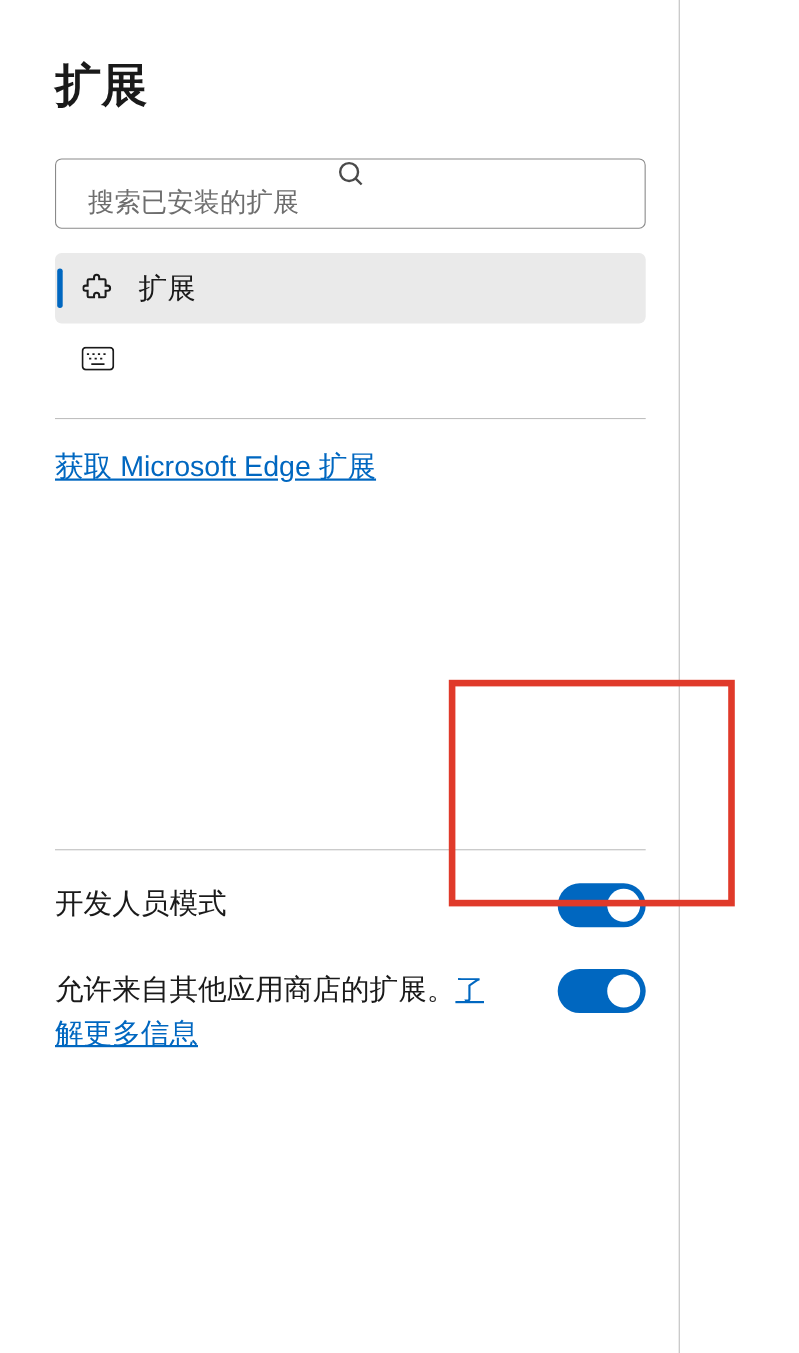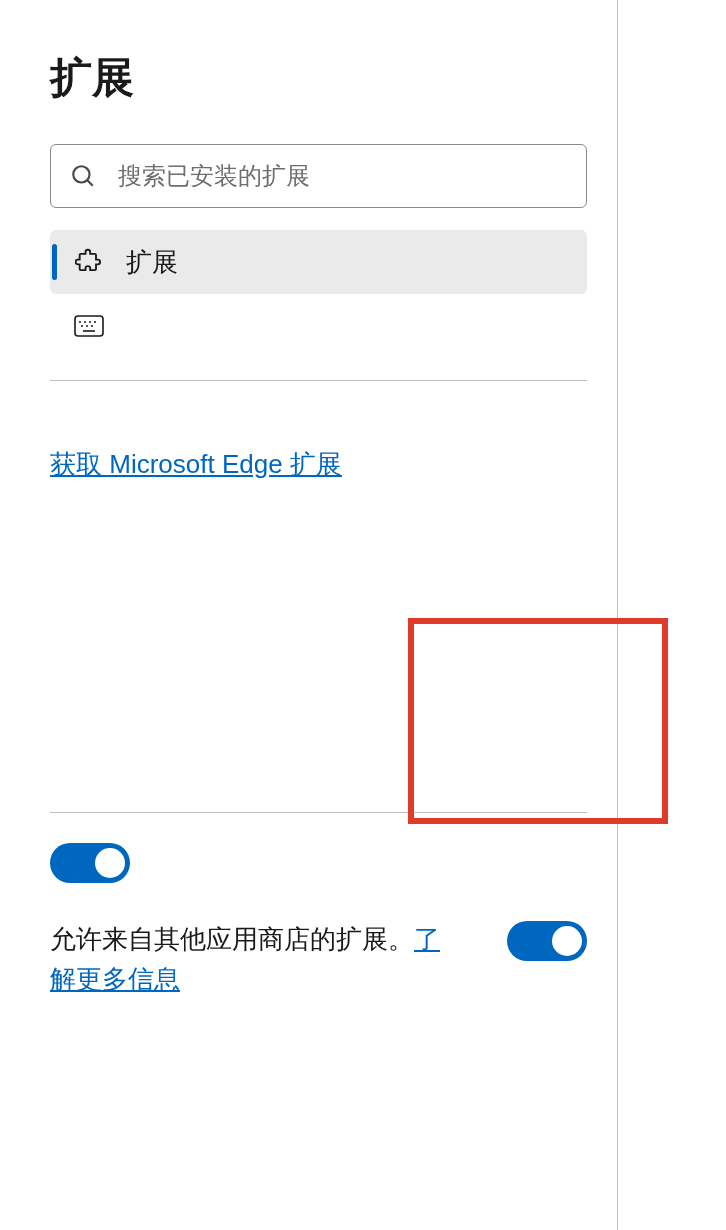--- a/index.html
+++ b/index.html
@@ -28,20 +28,21 @@
   }
   .search-box {
     display: flex;
     align-items: center;
     width: 100%;
     height: 64px;
     border: 1px solid #8a8a8a;
     border-radius: 6px;
     padding: 0 18px;
     margin-bottom: 22px;
+    flex-direction: column;
   }
   .search-box svg { flex: 0 0 auto; }
   .search-input {
     border: none;
     outline: none;
     font-size: 24px;
     color: #6e6e6e;
     margin-left: 22px;
     width: 100%;
     background: transparent;
@@ -91,21 +92,20 @@
     border-top: 1px solid #bfbfbf;
     margin-top: 330px;
     margin-bottom: 28px;
   }
   .store-link {
     font-size: 26px;
     color: #0067c0;
     text-decoration: underline;
     cursor: pointer;
     display: inline-block;
-    margin-top: 40px;
   }
   .setting-row {
     display: flex;
     align-items: flex-start;
     justify-content: space-between;
     margin-bottom: 36px;
   }
   .setting-text {
     font-size: 26px;
     line-height: 1.55;
@@ -185,20 +185,21 @@
     </div>
   </div>
 
   <hr class="divider">
 
   <a class="store-link">获取 Microsoft Edge 扩展</a>
 
   <hr class="divider2">
 
   <div class="setting-row">
+    <div class="setting-text">开发人员模式</div>
     <div class="toggle"></div>
   </div>
 
   <div class="setting-row">
     <div class="setting-text">
       <span>允许来自其他应用商店的扩展。</span><a class="inline-link">了解更多信息</a>
     </div>
     <div class="toggle"></div>
   </div>
 

